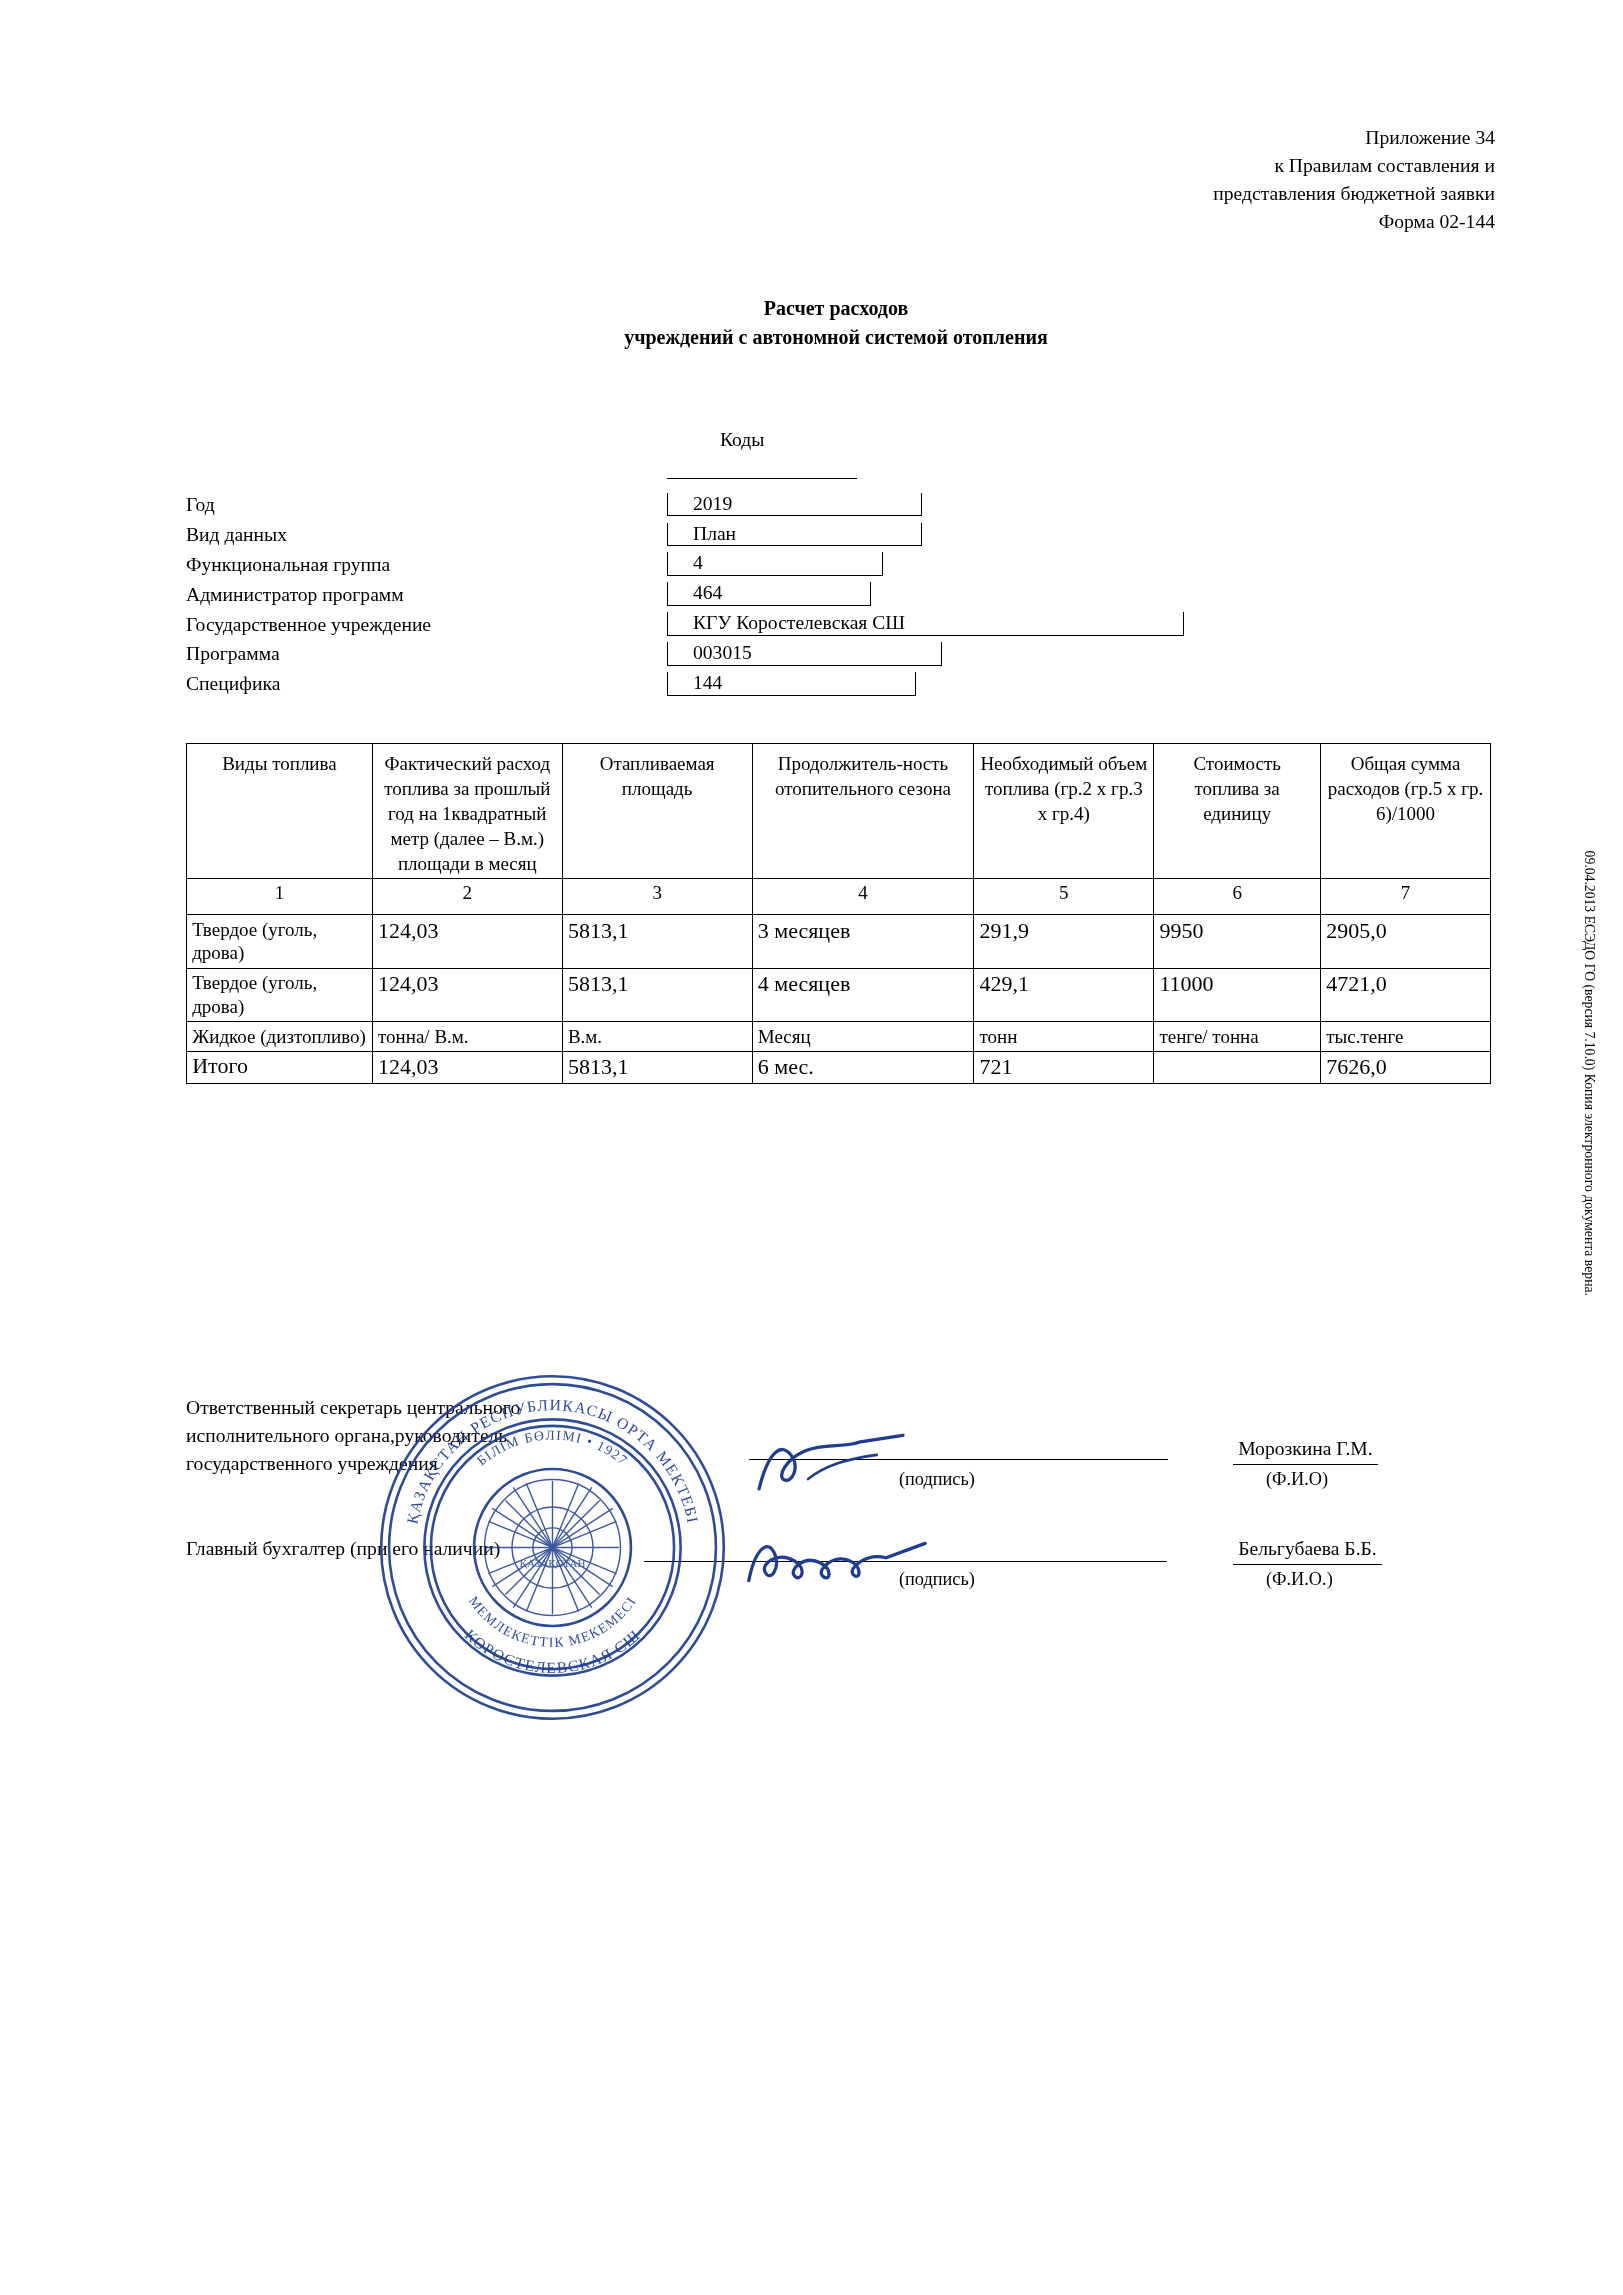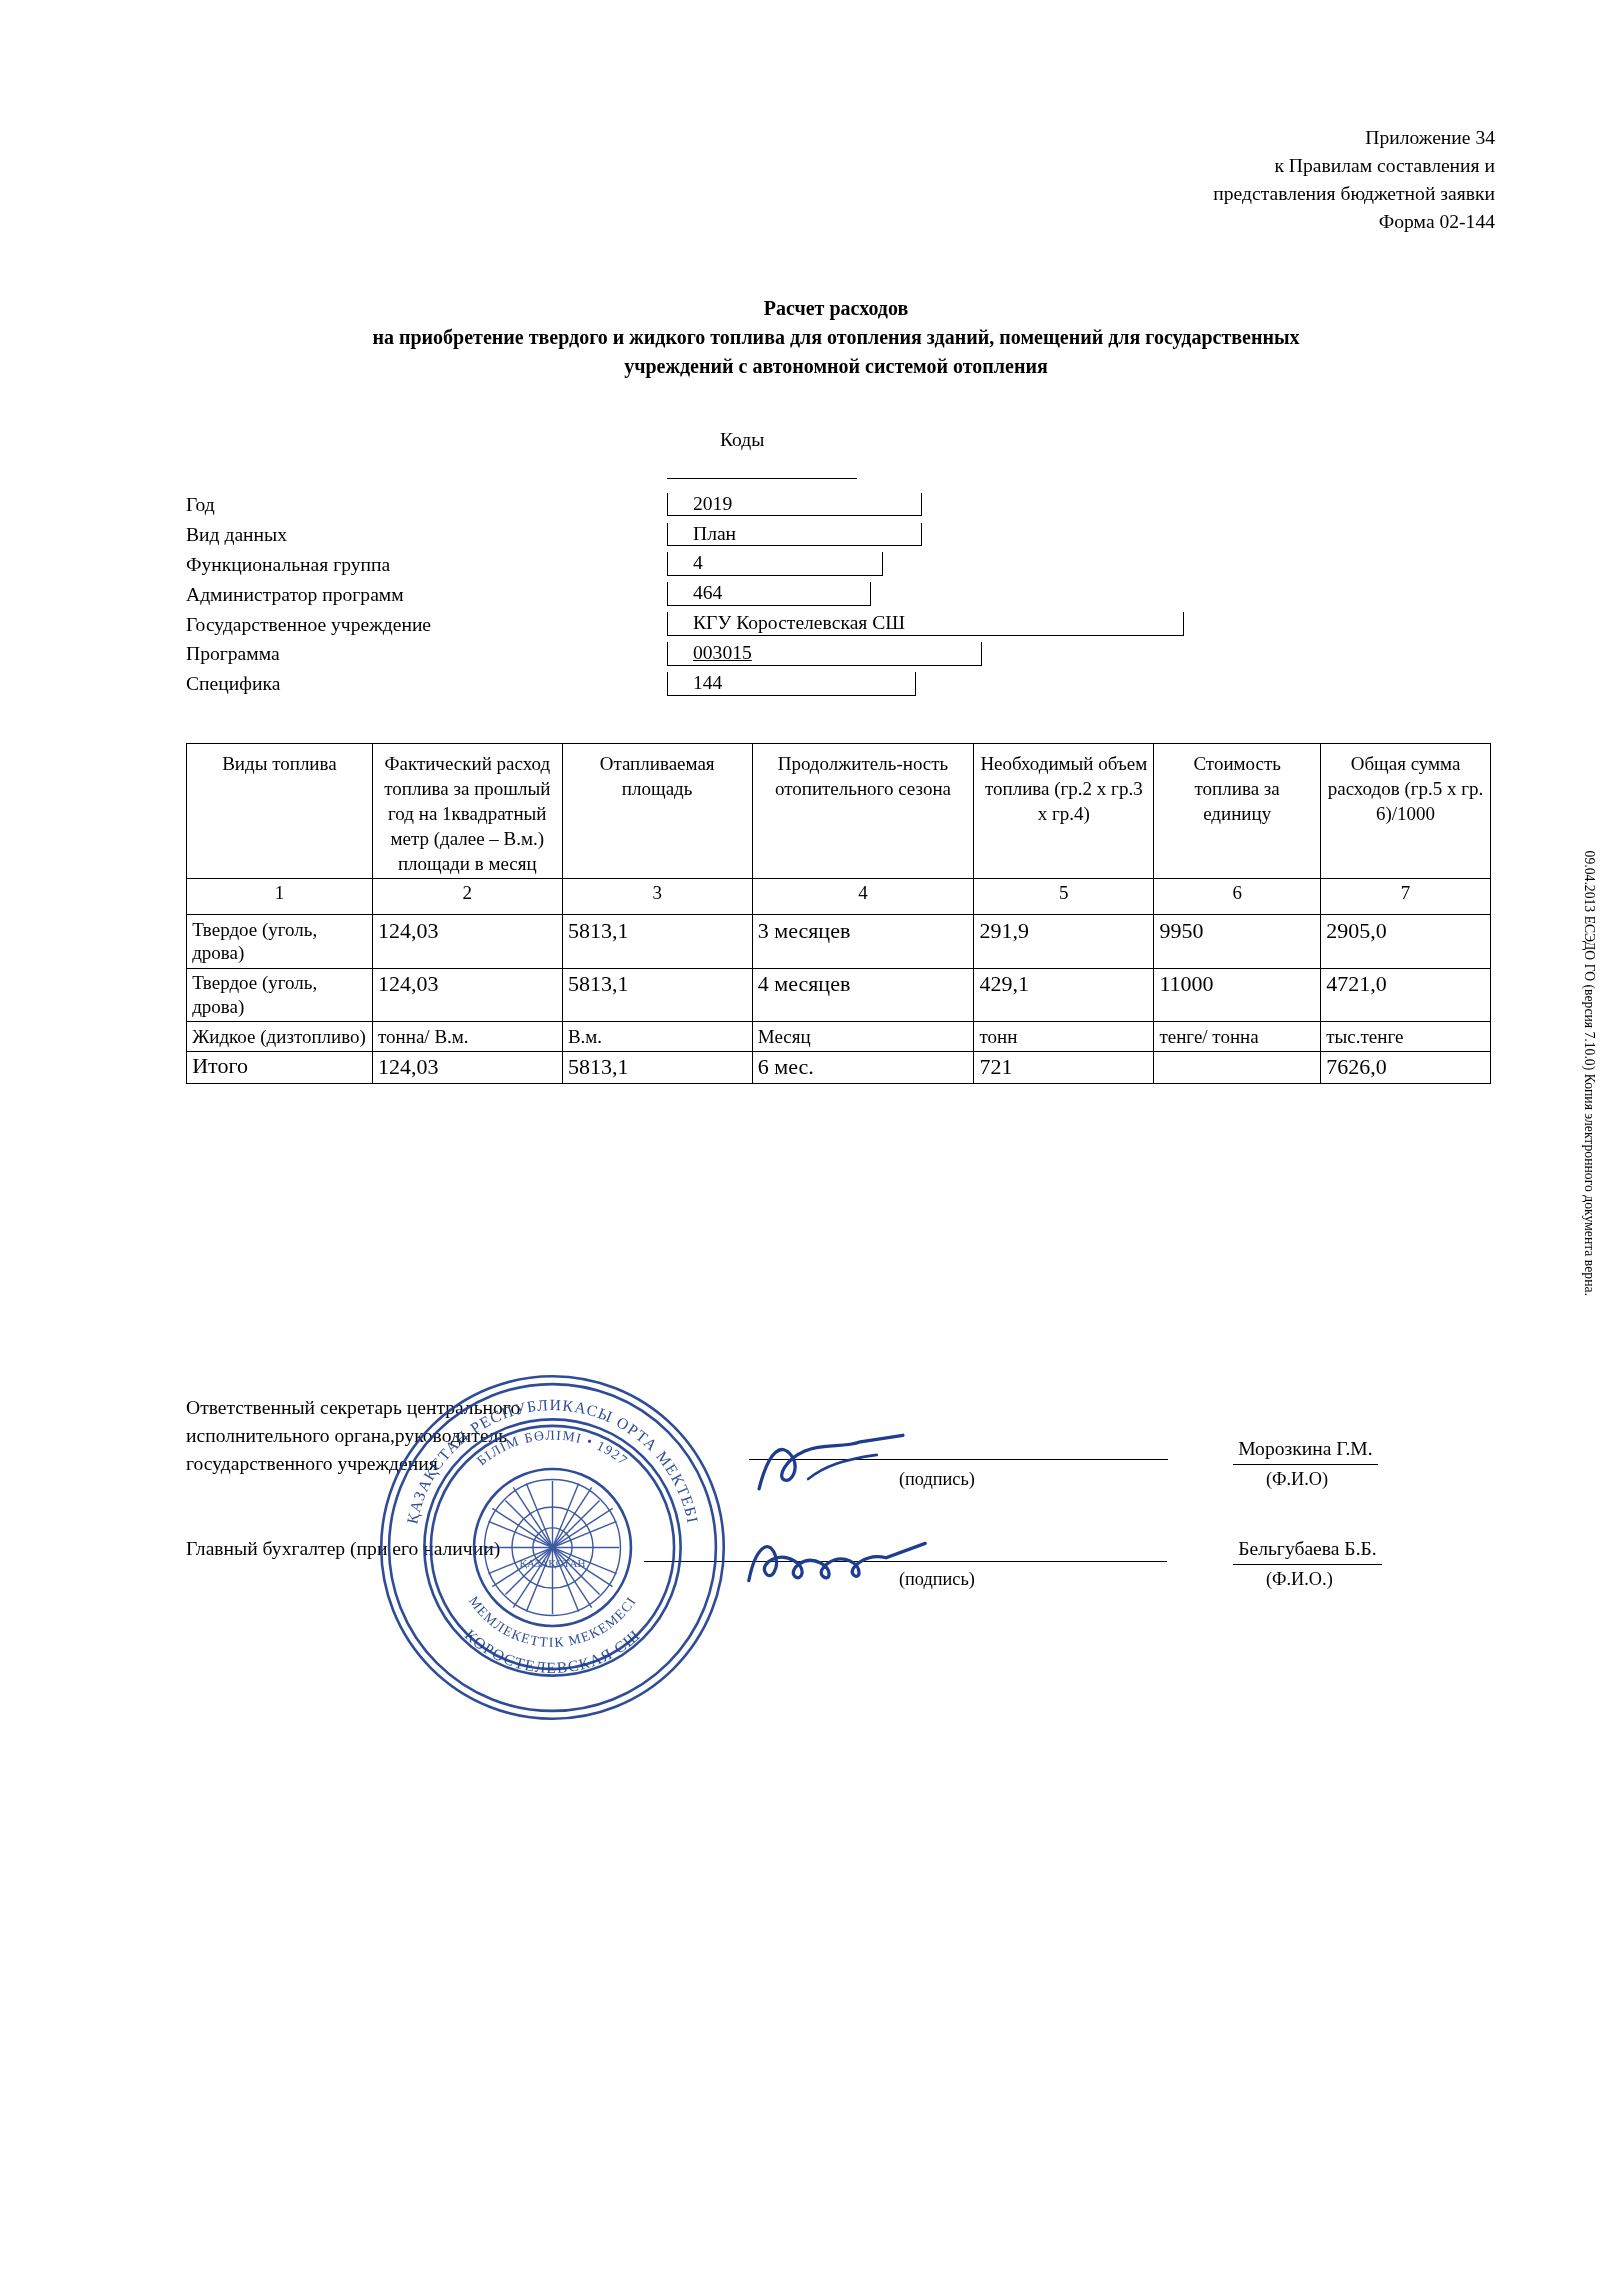--- a/index.html
+++ b/index.html
@@ -259,21 +259,20 @@
 
   <div class="header-right">
     <div>Приложение 34</div>
     <div>к Правилам составления и</div>
     <div>представления бюджетной заявки</div>
     <div>Форма 02-144</div>
   </div>
 
   <div class="doc-title">
     <span class="line0">Расчет расходов</span>
-    <span class="line1">на приобретение твердого и жидкого топлива для отопления зданий, помещений для  государственных</span>
     <span class="line2">учреждений с автономной системой отопления</span>
   </div>
 
   <div class="codes-label">Коды</div>
   <div class="codes-topline"></div>
 
   <div class="fields">
 
     <div class="field-row">
       <span class="field-label">Год</span>
@@ -295,21 +294,21 @@
       <span class="field-box" style="left:481px; width:204px;font-family:Liberation Serif, serif;">464</span>
     </div>
 
     <div class="field-row">
       <span class="field-label">Государственное учреждение</span>
       <span class="field-box" style="left:481px; width:517px;">КГУ Коростелевская СШ</span>
     </div>
 
     <div class="field-row">
       <span class="field-label">Программа</span>
-      <span class="field-box" style="left:481px; width:315px;text-decoration:underline;">003015</span>
+      <span class="field-box" style="left:481px; width:275px;">003015</span>
     </div>
 
     <div class="field-row">
       <span class="field-label">Специфика</span>
       <span class="field-box" style="left:481px; width:249px;">144</span>
     </div>
   </div>
 
   <div class="table-wrap">
     <table class="main">

